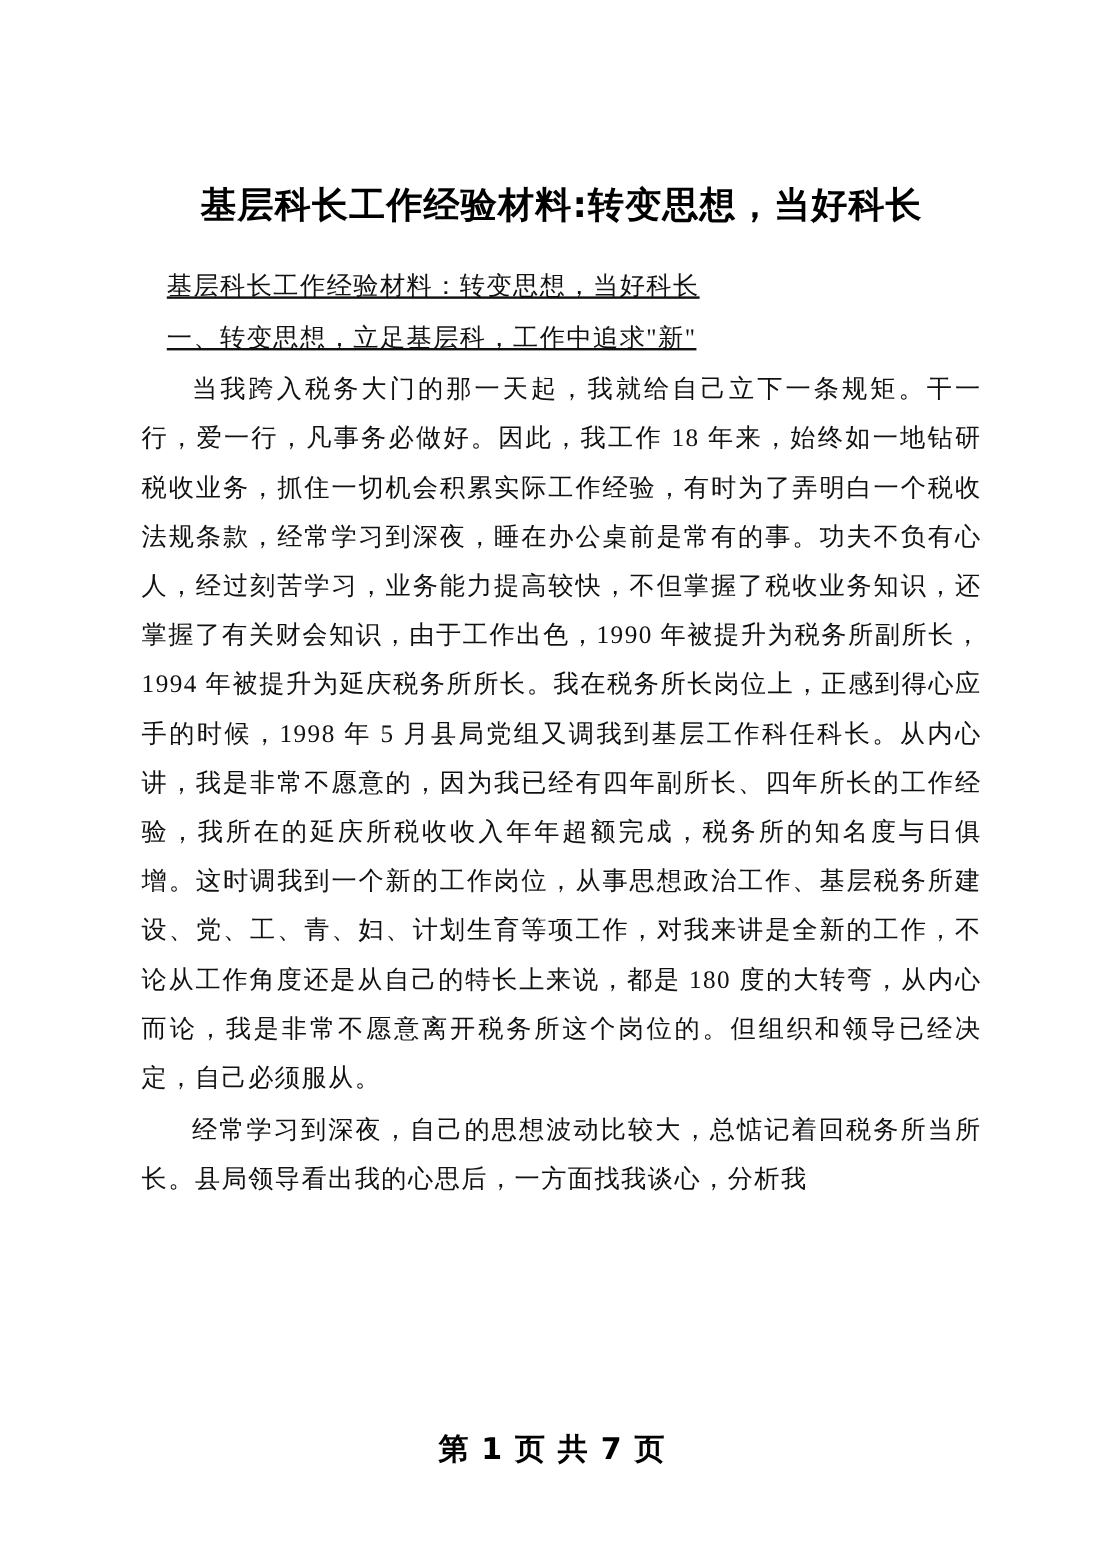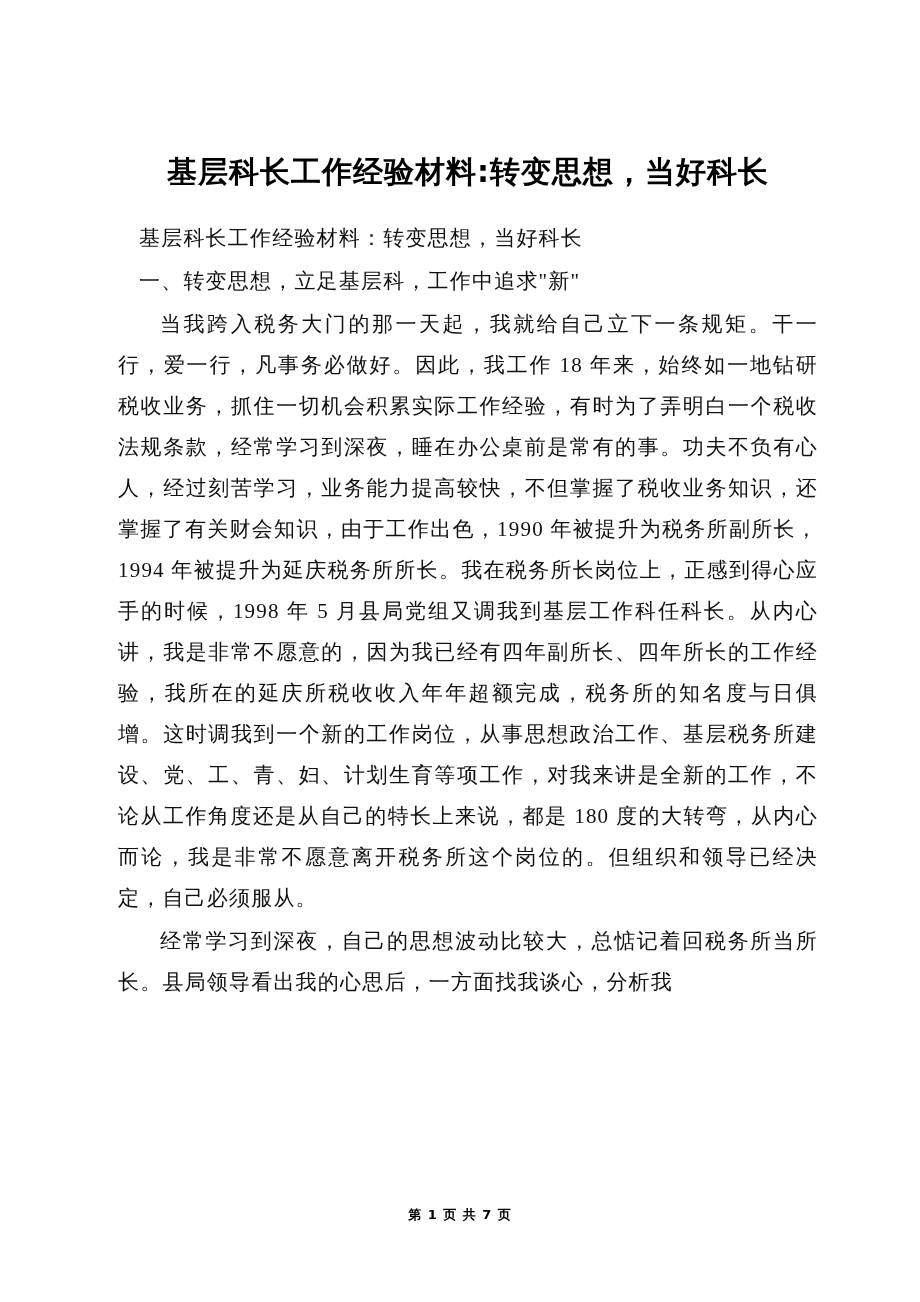--- a/index.html
+++ b/index.html
@@ -49,20 +49,21 @@
     text-justify: inter-ideograph;
     letter-spacing: 1.2px;
     margin: 0 0 2px 0;
     color: #111;
   }
   .para.indent {
     text-indent: 42px;
   }
   .para.small-indent {
     text-indent: 21px;
+    text-decoration: underline;
   }
   .watermark {
     position: absolute;
     top: 612px;
     left: 0;
     width: 920px;
     text-align: center;
     font-family: "DejaVu Sans", "Liberation Sans", sans-serif;
     font-size: 38px;
     letter-spacing: 2px;
@@ -72,21 +73,21 @@
     user-select: none;
     white-space: nowrap;
   }
   .footer {
     position: absolute;
     bottom: 78px;
     left: 0;
     width: 920px;
     text-align: center;
     font-family: "DejaVu Sans", "Liberation Sans", sans-serif;
-    font-size: 13px;
+    font-size: 25px;
     font-weight: bold;
     letter-spacing: 1px;
     color: #000;
   }
 </style>
 </head>
 <body>
 
 <div class="page">
 

